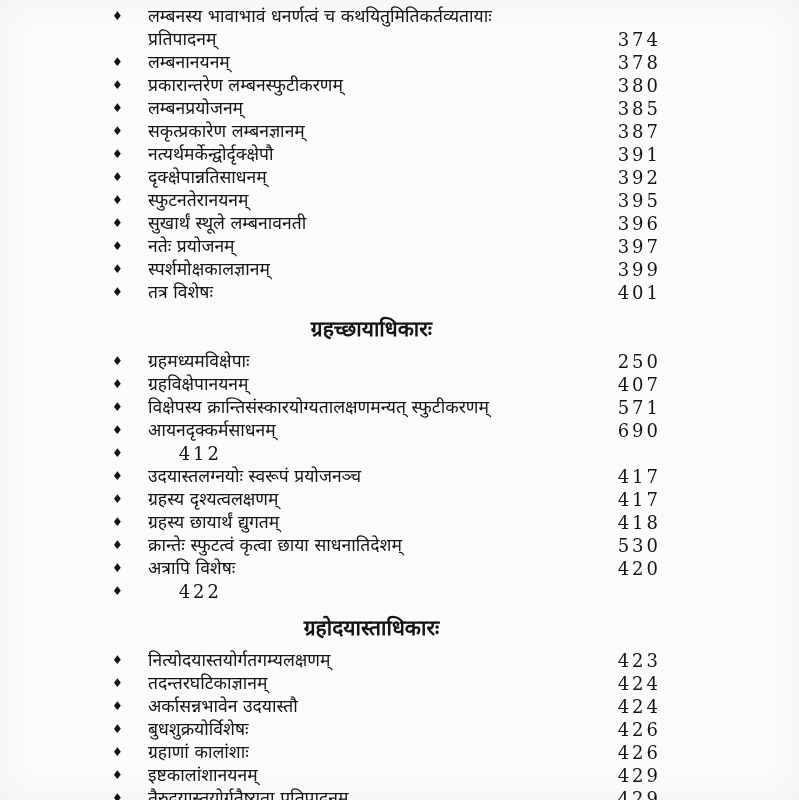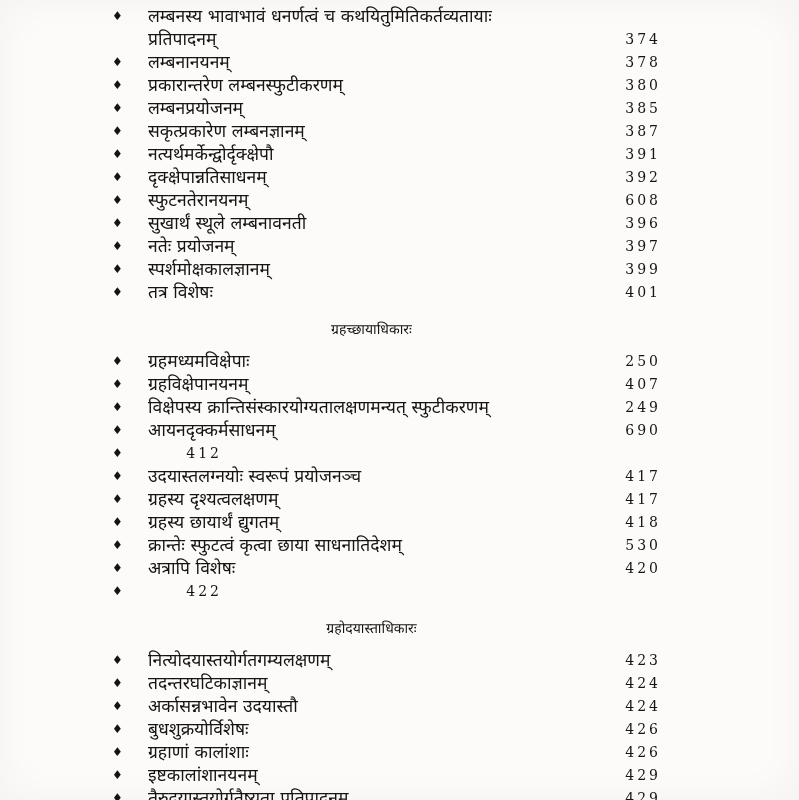--- a/index.html
+++ b/index.html
@@ -37,29 +37,29 @@
     flex: 1;
     padding-right: 8px;
   }
   .title .tline {
     min-height: 23px;
   }
   .num {
     flex: none;
     width: 74px;
     text-align: right;
-    font-size: 14px;
+    font-size: 18px;
     letter-spacing: 3px;
     line-height: 23px;
     white-space: nowrap;
   }
   .section-heading {
     text-align: center;
-    font-weight: normal;
-    font-size: 14px;
+    font-weight: bold;
+    font-size: 21px;
     line-height: 24px;
     margin: 13px 30px 9px 0;
   }
 </style>
 </head>
 <body>
 
 <div class="page">
   <div id="toc-container">
   <div class="toc-row">
@@ -117,21 +117,21 @@
           <div class="tline">दृक्क्षेपान्नतिसाधनम्</div>
         </span>
     <span class="num">392</span>
   </div>
 
   <div class="toc-row">
     <span class="bullet">♦</span>
     <span class="title">
           <div class="tline">स्फुटनतेरानयनम्</div>
         </span>
-    <span class="num">608</span>
+    <span class="num">395</span>
   </div>
 
   <div class="toc-row">
     <span class="bullet">♦</span>
     <span class="title">
           <div class="tline">सुखार्थं स्थूले लम्बनावनती</div>
         </span>
     <span class="num">396</span>
   </div>
 
@@ -175,21 +175,21 @@
           <div class="tline">ग्रहविक्षेपानयनम्</div>
         </span>
     <span class="num">407</span>
   </div>
 
   <div class="toc-row">
     <span class="bullet">♦</span>
     <span class="title">
           <div class="tline">विक्षेपस्य क्रान्तिसंस्कारयोग्यतालक्षणमन्यत् स्फुटीकरणम्</div>
         </span>
-    <span class="num">249</span>
+    <span class="num">571</span>
   </div>
 
   <div class="toc-row">
     <span class="bullet">♦</span>
     <span class="title">
           <div class="tline">आयनदृक्कर्मसाधनम्</div>
         </span>
     <span class="num">690</span>
   </div>
 

